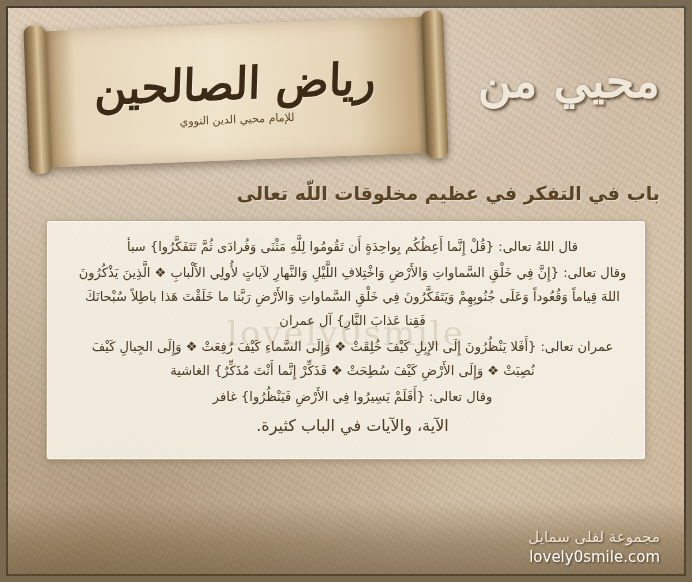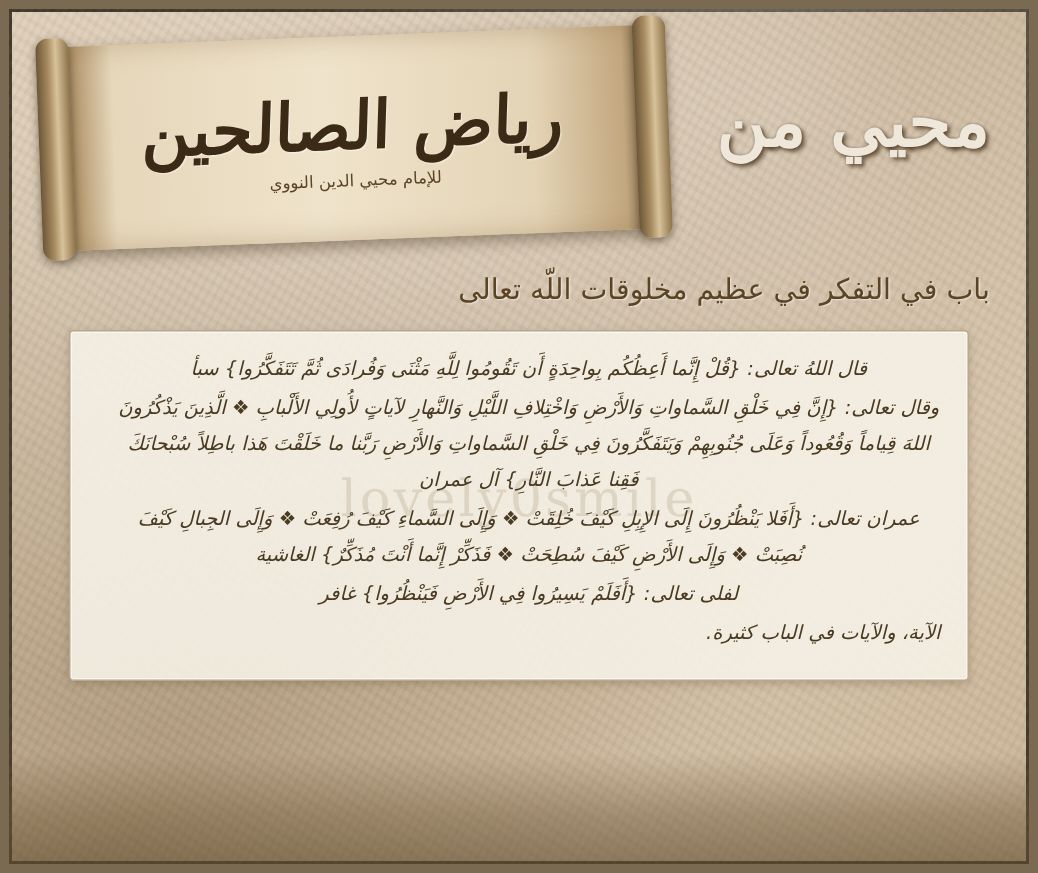--- a/index.html
+++ b/index.html
@@ -112,21 +112,21 @@
     white-space: nowrap;
   }
 
   
   #chapter-title {
     position: relative;
     margin: 6px 26px 0 26px;
     text-align: right;
     font-family: "DejaVu Sans", sans-serif;
     font-size: 19px;
-    font-weight: normal;
+    font-weight: bold;
     color: #5a4424;
     text-shadow: 1px 1px 1px rgba(255,255,255,0.5);
     padding-bottom: 10px;
   }
 
   
   #panel {
     position: relative;
     margin: 6px 40px 0 40px;
     padding: 14px 18px 16px 18px;
@@ -155,25 +155,23 @@
     z-index: 1;
   }
   .verse {
     text-align: center;
     font-family: "DejaVu Sans", sans-serif;
     font-size: 13px;
     line-height: 1.85;
     color: #4a3a22;
     margin: 0 0 2px 13px;
     direction: rtl;
-    font-style: italic;
   }
   .verse.small {
-    font-size: 13px;
-    text-align: right;
+    font-size: 16px;
   }
 
   
   #footer {
     position: absolute;
     left: 0;
     right: 0;
     bottom: 10px;
     padding: 0 26px;
     box-sizing: border-box;
@@ -222,21 +220,25 @@
   </div>
 
   <div id="chapter-title">باب في التفكر في عظيم مخلوقات اللّه تعالى</div>
 
   <div id="panel">
     <div id="panel-watermark">lovely0smile</div>
     <div id="verses">
       <p class="verse">قال اللهُ تعالى: {قُلْ إِنَّما أَعِظُكُم بِواحِدَةٍ أَن تَقُومُوا لِلَّهِ مَثْنَى وَفُرادَى ثُمَّ تَتَفَكَّرُوا} سبأ</p>
       <p class="verse">وقال تعالى: {إِنَّ فِي خَلْقِ السَّماواتِ وَالأَرْضِ وَاخْتِلافِ اللَّيْلِ وَالنَّهارِ لآياتٍ لأُولِي الأَلْبابِ ❖ الَّذِينَ يَذْكُرُونَ اللهَ قِياماً وَقُعُوداً وَعَلَى جُنُوبِهِمْ وَيَتَفَكَّرُونَ فِي خَلْقِ السَّماواتِ وَالأَرْضِ رَبَّنا ما خَلَقْتَ هَذا باطِلاً سُبْحانَكَ فَقِنا عَذابَ النَّارِ} آل عمران</p>
       <p class="verse">عمران تعالى: {أَفَلا يَنْظُرُونَ إِلَى الإِبِلِ كَيْفَ خُلِقَتْ ❖ وَإِلَى السَّماءِ كَيْفَ رُفِعَتْ ❖ وَإِلَى الجِبالِ كَيْفَ نُصِبَتْ ❖ وَإِلَى الأَرْضِ كَيْفَ سُطِحَتْ ❖ فَذَكِّرْ إِنَّما أَنْتَ مُذَكِّرٌ} الغاشية</p>
-      <p class="verse">لفلى تعالى: {أَفَلَمْ يَسِيرُوا فِي الأَرْضِ فَيَنْظُرُوا} غافر</p>
+      <p class="verse">وقال تعالى: {أَفَلَمْ يَسِيرُوا فِي الأَرْضِ فَيَنْظُرُوا} غافر</p>
       <p class="verse small">الآية، والآيات في الباب كثيرة.</p>
     </div>
   </div>
 
   <div id="bottom-shade"></div>
 
+  <div id="footer">
+    <div id="footer-ar">مجموعة لفلى سمايل</div>
+    <div id="footer-url">lovely0smile.com</div>
+  </div>
 
 </div>
 
 </body></html>

